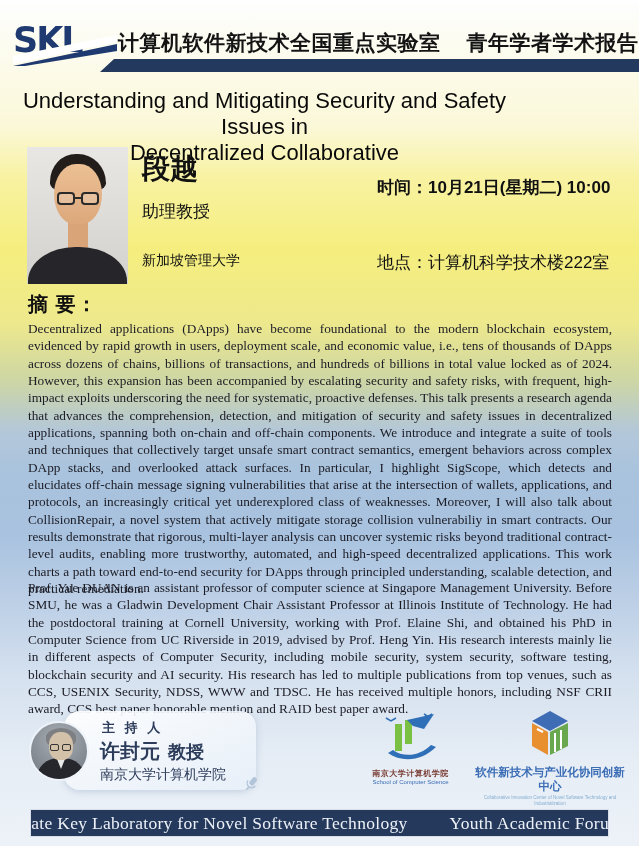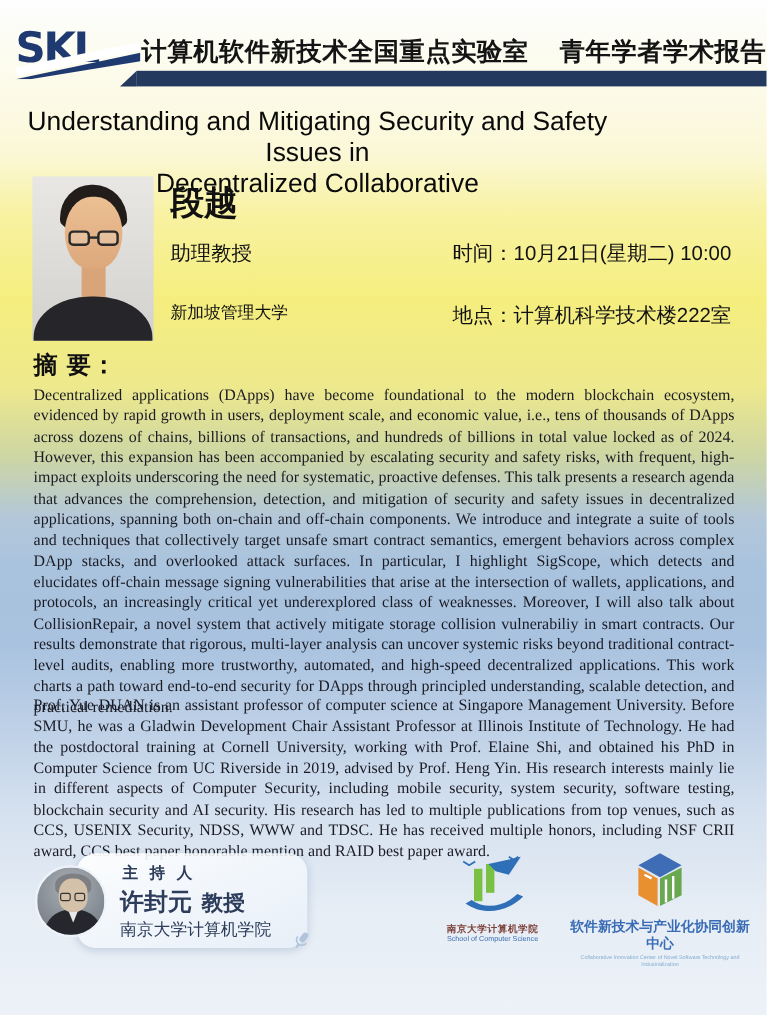--- a/index.html
+++ b/index.html
@@ -49,21 +49,21 @@
   .photo .bridge { position:absolute; left:47px; top:50px; width:8px; height:2px; background:#2a2a2a; }
   .photo .neck { position:absolute; left:41px; top:72px; width:20px; height:32px; background:#d8a478; }
   .photo .shirt { position:absolute; left:1px; top:100px; width:99px; height:40px;
     background:#26262a; border-radius:48% 48% 0 0 / 85% 85% 0 0; }
 
   .spk-name-row { position:absolute; left:142px; top:150px; display:flex; align-items:baseline; gap:12px;flex-direction:column; }
   .spk-name { font-family:"DejaVu Serif", serif; font-size:28px; font-weight:bold; color:#111; }
   .spk-title { font-size:17px; color:#111; }
   .spk-school { position:absolute; left:142px; top:194px; font-size:19px; color:#111; }
   .spk-univ   { position:absolute; left:142px; top:252px; font-size:14px; color:#111; }
-  .spk-time   { position:absolute; left:377px; top:200px; font-size:17px; color:#111; }
+  .spk-time   { position:absolute; left:377px; top:176px; font-size:17px; color:#111;font-weight:bold; }
   .spk-loc    { position:absolute; left:377px; top:251px; font-size:17px; color:#111; }
 
   
   .sec-heading { position:absolute; left:28px; font-size:20px; font-weight:bold;
     color:#101010; letter-spacing:1px; }
   .abstract-heading { top:291px; }
   .bio-heading { top:550px; }
   .sec-body {
     position:absolute; left:28px; width:584px;
     font-family:"Liberation Serif", serif; font-size:13.3px; line-height:17.35px;
@@ -203,14 +203,18 @@
       <polygon points="11,14 27,23 27,46 11,37" fill="#e89030"></polygon>
       <polygon points="47,14 47,37 29,46 29,23" fill="#6aa84f"></polygon>
       <line x1="34" y1="24" x2="34" y2="43" stroke="#ffffff" stroke-width="2"></line>
       <line x1="40" y1="21" x2="40" y2="40" stroke="#ffffff" stroke-width="2"></line>
       <line x1="16" y1="20" x2="22" y2="23" stroke="#ffffff" stroke-width="2"></line>
     </svg>
     <span class="cn">软件新技术与产业化协同创新中心</span>
     <span class="en">Collaborative Innovation Center of Novel Software Technology and Industrialization</span>
   </div>
 
+  <div class="footer-bar">
+    <span>State Key Laboratory for Novel Software Technology</span>
+    <span>Youth  Academic Forum</span>
+  </div>
 
 </div>
 
 </body></html>

